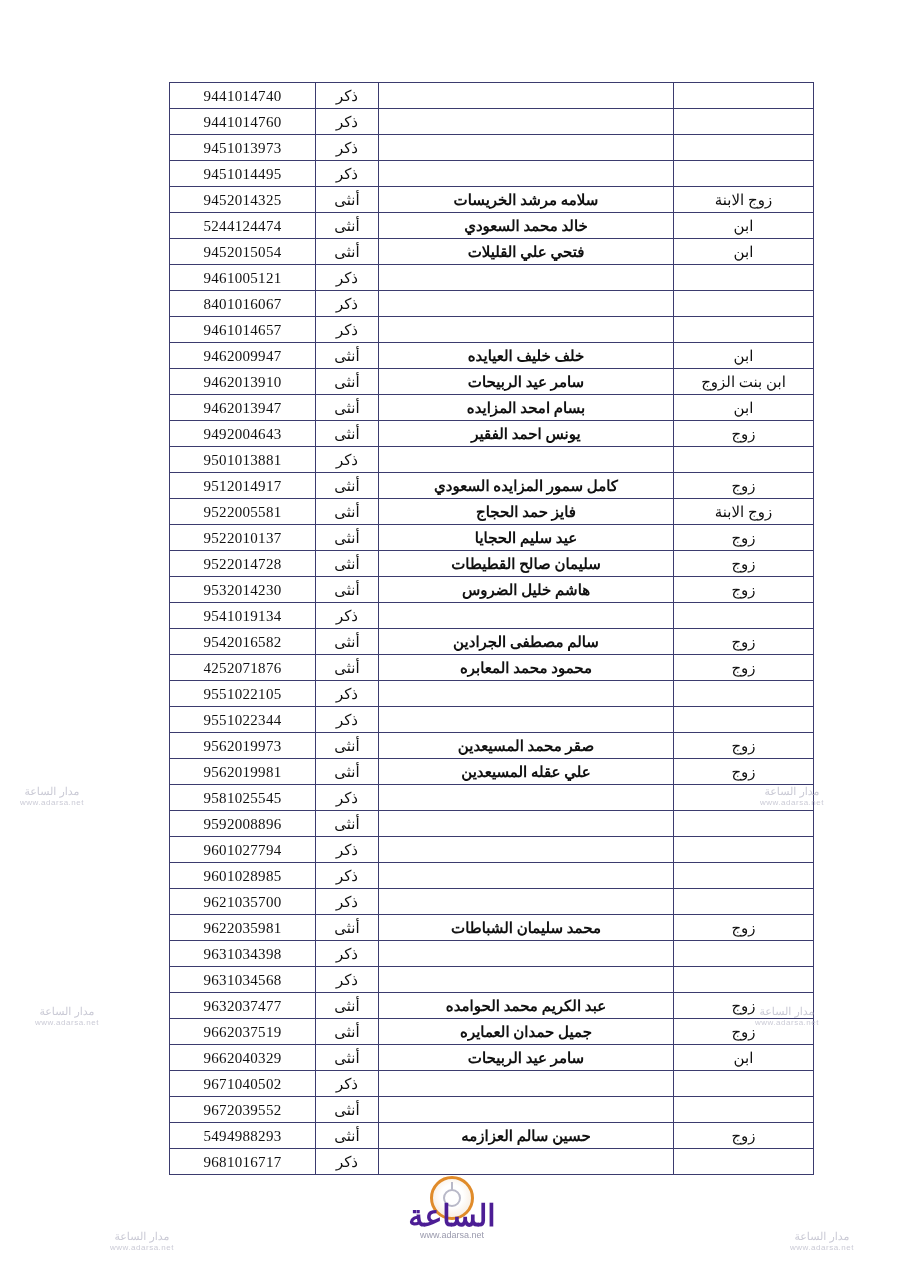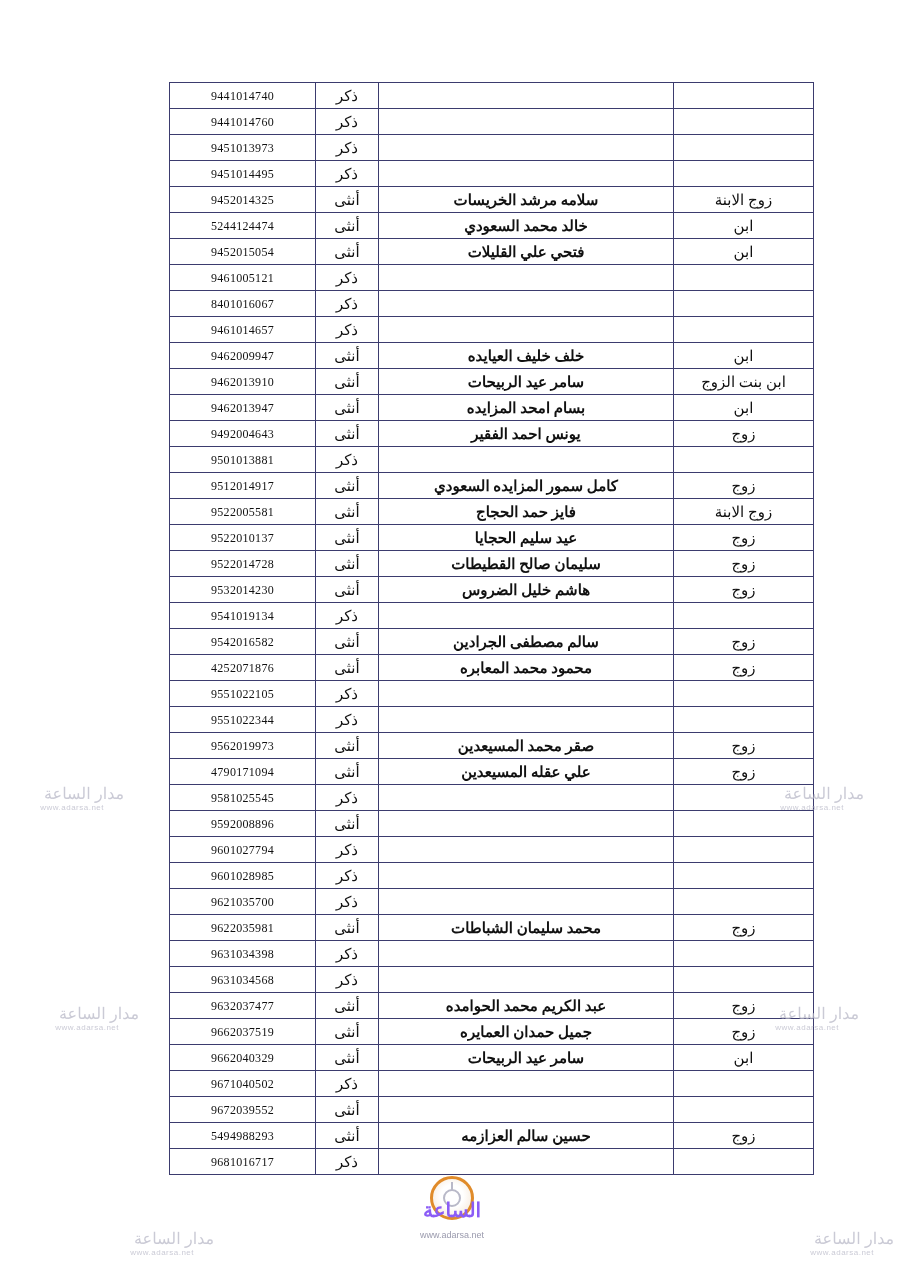--- a/index.html
+++ b/index.html
@@ -49,35 +49,35 @@
   
   td.c-rel    { width: 135px; margin-top: 36px; }
   td.c-name   { width: 290px; font-weight: bold; }
   td.c-gender { width: 58px;  font-size: 14px; }
   td.c-num    { width: 141px; font-family: "Liberation Serif", serif; letter-spacing: 0.3px; }
 
   td.c-num .numtxt {
     direction: ltr;
     unicode-bidi: embed;
     display: inline-block;
-    font-size: 12px;
+    font-size: 15px;
   }
 
   
   .wm {
     position: absolute;
     color: #b9b9c8;
     opacity: 0.75;
     font-family: "Liberation Sans", sans-serif;
     text-align: center;
     line-height: 1.15;
     pointer-events: none;
     user-select: none;
   }
-  .wm .wm-main { font-size: 16px; display: block; letter-spacing: .5px; margin-left: 24px; }
+  .wm .wm-main { font-size: 11px; display: block; letter-spacing: .5px; }
   .wm .wm-sub  { font-size: 8px;  display: block; letter-spacing: .5px; }
 
   .wm-a { left: 20px;  top: 785px; }
   .wm-b { left: 760px; top: 785px; }
   .wm-c { left: 35px;  top: 1005px; }
   .wm-d { left: 755px; top: 1005px; }
   .wm-e { left: 110px; top: 1230px; }
   .wm-f { left: 790px; top: 1230px; }
 
   
@@ -120,23 +120,23 @@
     height: 9px;
     background: #b9b9c8;
     transform: translateX(-50%);
   }
   .logo .brand {
     position: absolute;
     left: 50%;
     top: 22px;
     transform: translateX(-50%);
     font-family: "Liberation Serif", serif;
-    font-size: 20px;
+    font-size: 30px;
     font-weight: bold;
-    color: #8b5cf6;
+    color: #4c1d95;
     white-space: nowrap;
   }
   .logo .brand-sub {
     position: absolute;
     left: 50%;
     top: 54px;
     transform: translateX(-50%);
     font-family: "Liberation Sans", sans-serif;
     font-size: 9px;
     color: #9a9aad;
@@ -304,21 +304,21 @@
           <tr>
             <td class="c-rel">زوج</td>
             <td class="c-name">صقر محمد المسيعدين</td>
             <td class="c-gender">أنثى</td>
             <td class="c-num"><span class="numtxt">9562019973</span></td>
           </tr>
           <tr>
             <td class="c-rel">زوج</td>
             <td class="c-name">علي عقله المسيعدين</td>
             <td class="c-gender">أنثى</td>
-            <td class="c-num"><span class="numtxt">4790171094</span></td>
+            <td class="c-num"><span class="numtxt">9562019981</span></td>
           </tr>
           <tr>
             <td class="c-rel"></td>
             <td class="c-name"></td>
             <td class="c-gender">ذكر</td>
             <td class="c-num"><span class="numtxt">9581025545</span></td>
           </tr>
           <tr>
             <td class="c-rel"></td>
             <td class="c-name"></td>

